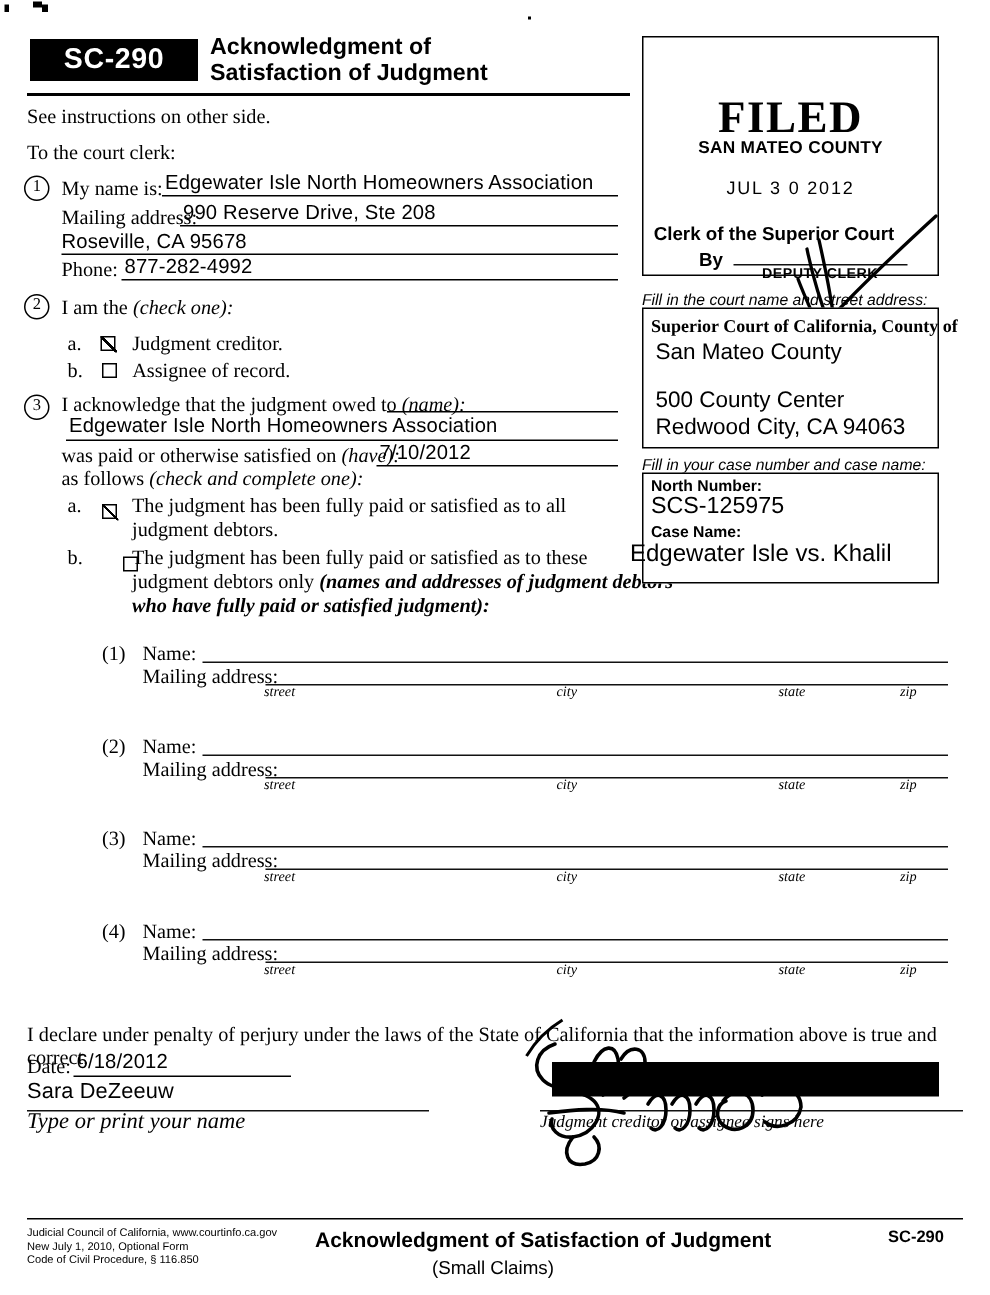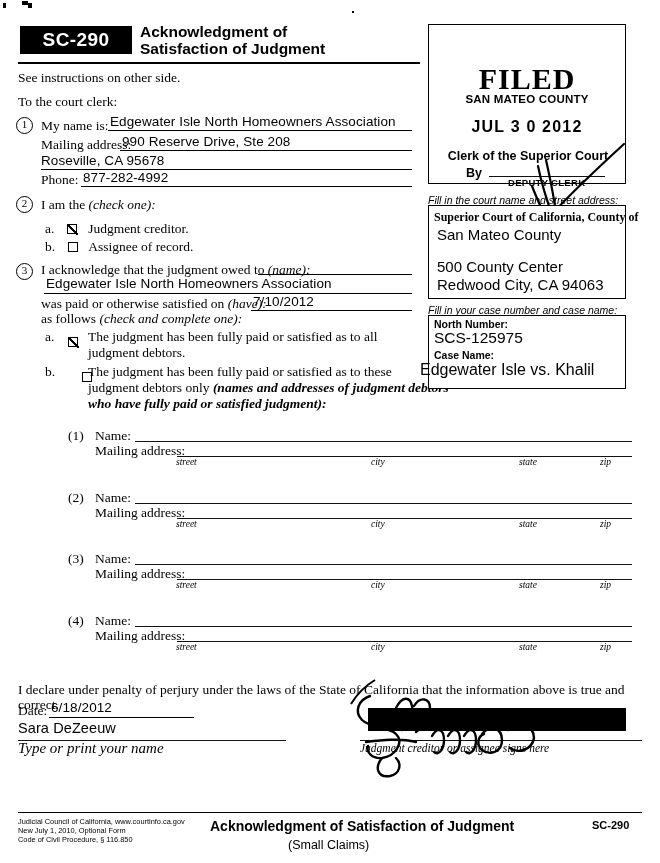--- a/index.html
+++ b/index.html
@@ -71,21 +71,21 @@
     font-family:"Liberation Serif", serif;
     font-weight:bold;font-size:30px;letter-spacing:1px;
     text-align:center;
   }
   .filed-county{
     font-family:"Liberation Sans", sans-serif;
     font-weight:bold;font-size:11.5px;letter-spacing:.2px;text-align:center;
   }
   .filed-date{
     font-family:"Liberation Sans", sans-serif;
-    font-weight:bold;font-size:16px;text-align:center;letter-spacing:1.2px;
+    font-weight:normal;font-size:12px;text-align:center;letter-spacing:1.2px;
   }
   .filed-clerk{
     font-family:"Liberation Sans", sans-serif;
     font-weight:bold;font-size:12.5px;text-align:center;
   }
   .filed-by{font-family:"Liberation Sans", sans-serif;font-weight:bold;font-size:12.5px;}
   .filed-deputy{font-family:"Liberation Sans", sans-serif;font-weight:bold;font-size:9.5px;letter-spacing:.3px;}
 
   .court-head{font-family:"Liberation Sans", sans-serif;font-weight:bold;font-size:12px;}
   .court-line{font-family:"Liberation Sans", sans-serif;font-size:15px;}
@@ -299,21 +299,21 @@
   </svg>
 
   
   
   <div class="abs rlabel" style="left:452px;top:27px;">Clerk stamps here when form is filed.</div>
   <div class="abs rbox" style="left:428px;top:24px;width:198px;height:160px;"></div>
 
   <div class="abs filed-word" style="left:428px;top:62px;width:198px;">FILED</div>
   <div class="abs filed-county" style="left:428px;top:93px;width:198px;">SAN MATEO COUNTY</div>
   <div class="abs filed-date" style="left:428px;top:118px;width:198px;">JUL 3 0 2012</div>
-  <div class="abs filed-clerk" style="left:432px;top:149px;width:192px;">Clerk of the Superior Court</div>
+  <div class="abs filed-clerk" style="left:420px;top:149px;width:192px;">Clerk of the Superior Court</div>
   <div class="abs filed-by" style="left:466px;top:166px;">By</div>
   <div class="abs rule-thin" style="left:489px;top:176px;width:116px;"></div>
   <div class="abs filed-deputy" style="left:508px;top:177px;">DEPUTY CLERK</div>
 
   
   <svg class="ink" viewBox="0 0 120 110" style="left:512px;top:140px;width:120px;height:110px;">
     <g fill="none" stroke="#000" stroke-width="2.2" stroke-linecap="round">
       <path d="M112,4 C88,26 62,50 40,74 C34,80 30,86 28,92"></path>
       <path d="M34,20 C38,38 42,56 44,74 C45,84 44,92 40,98"></path>
       <path d="M26,26 C30,46 36,64 42,80"></path>

